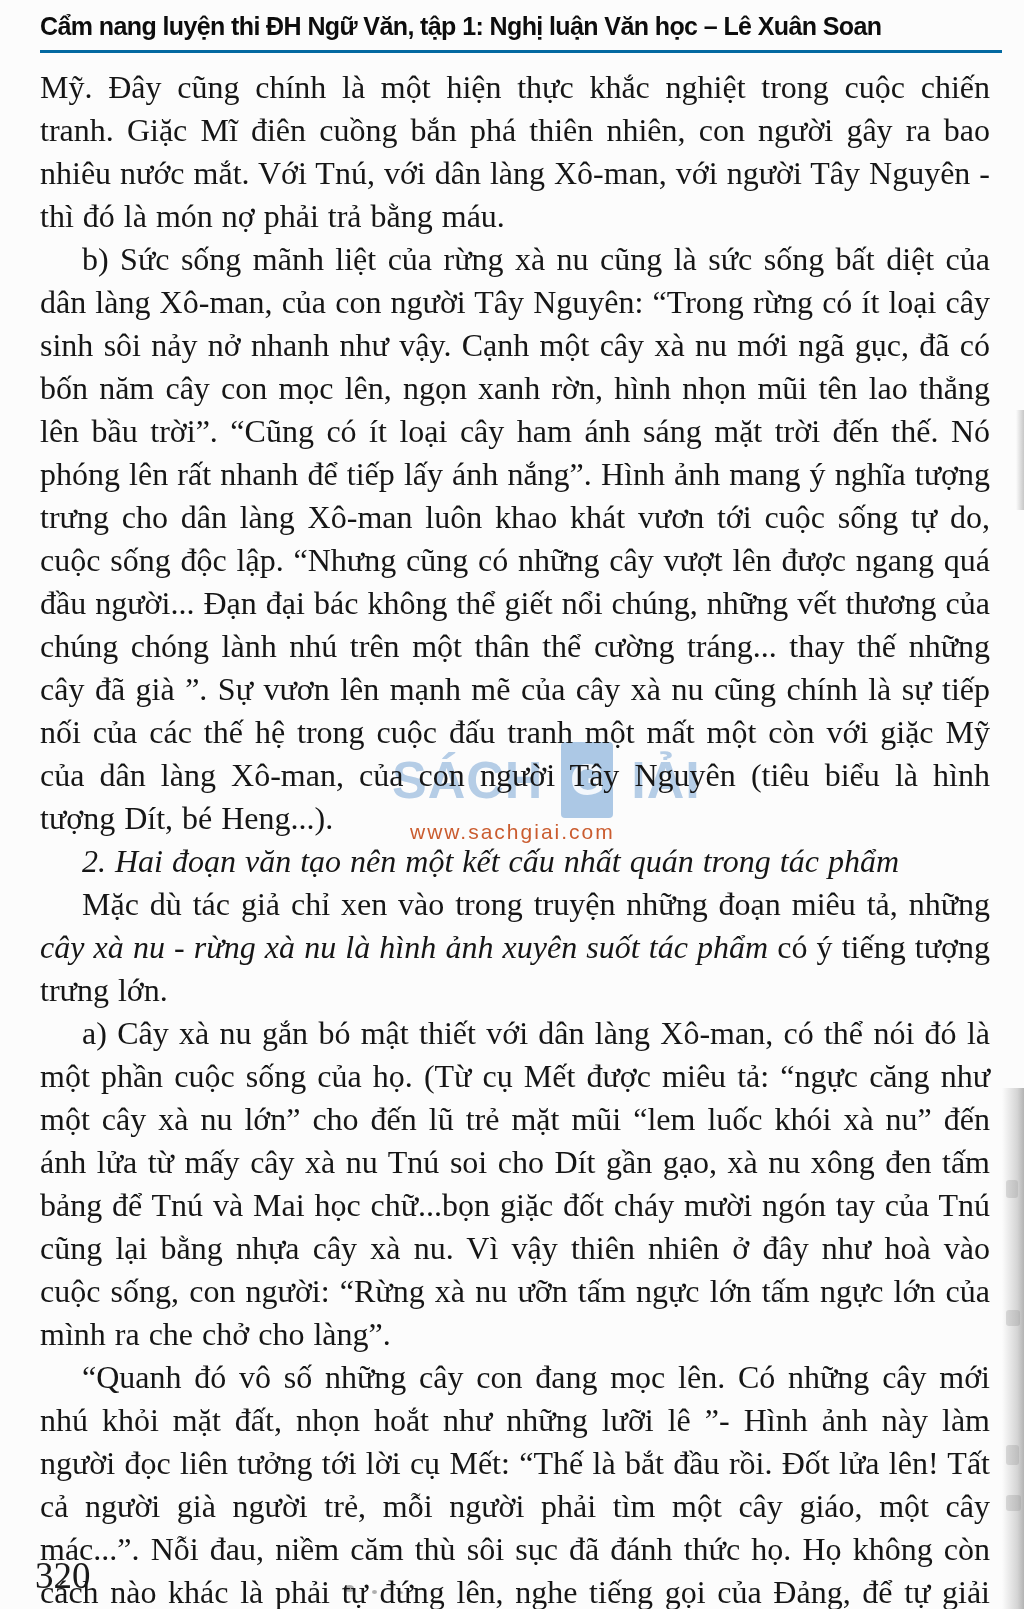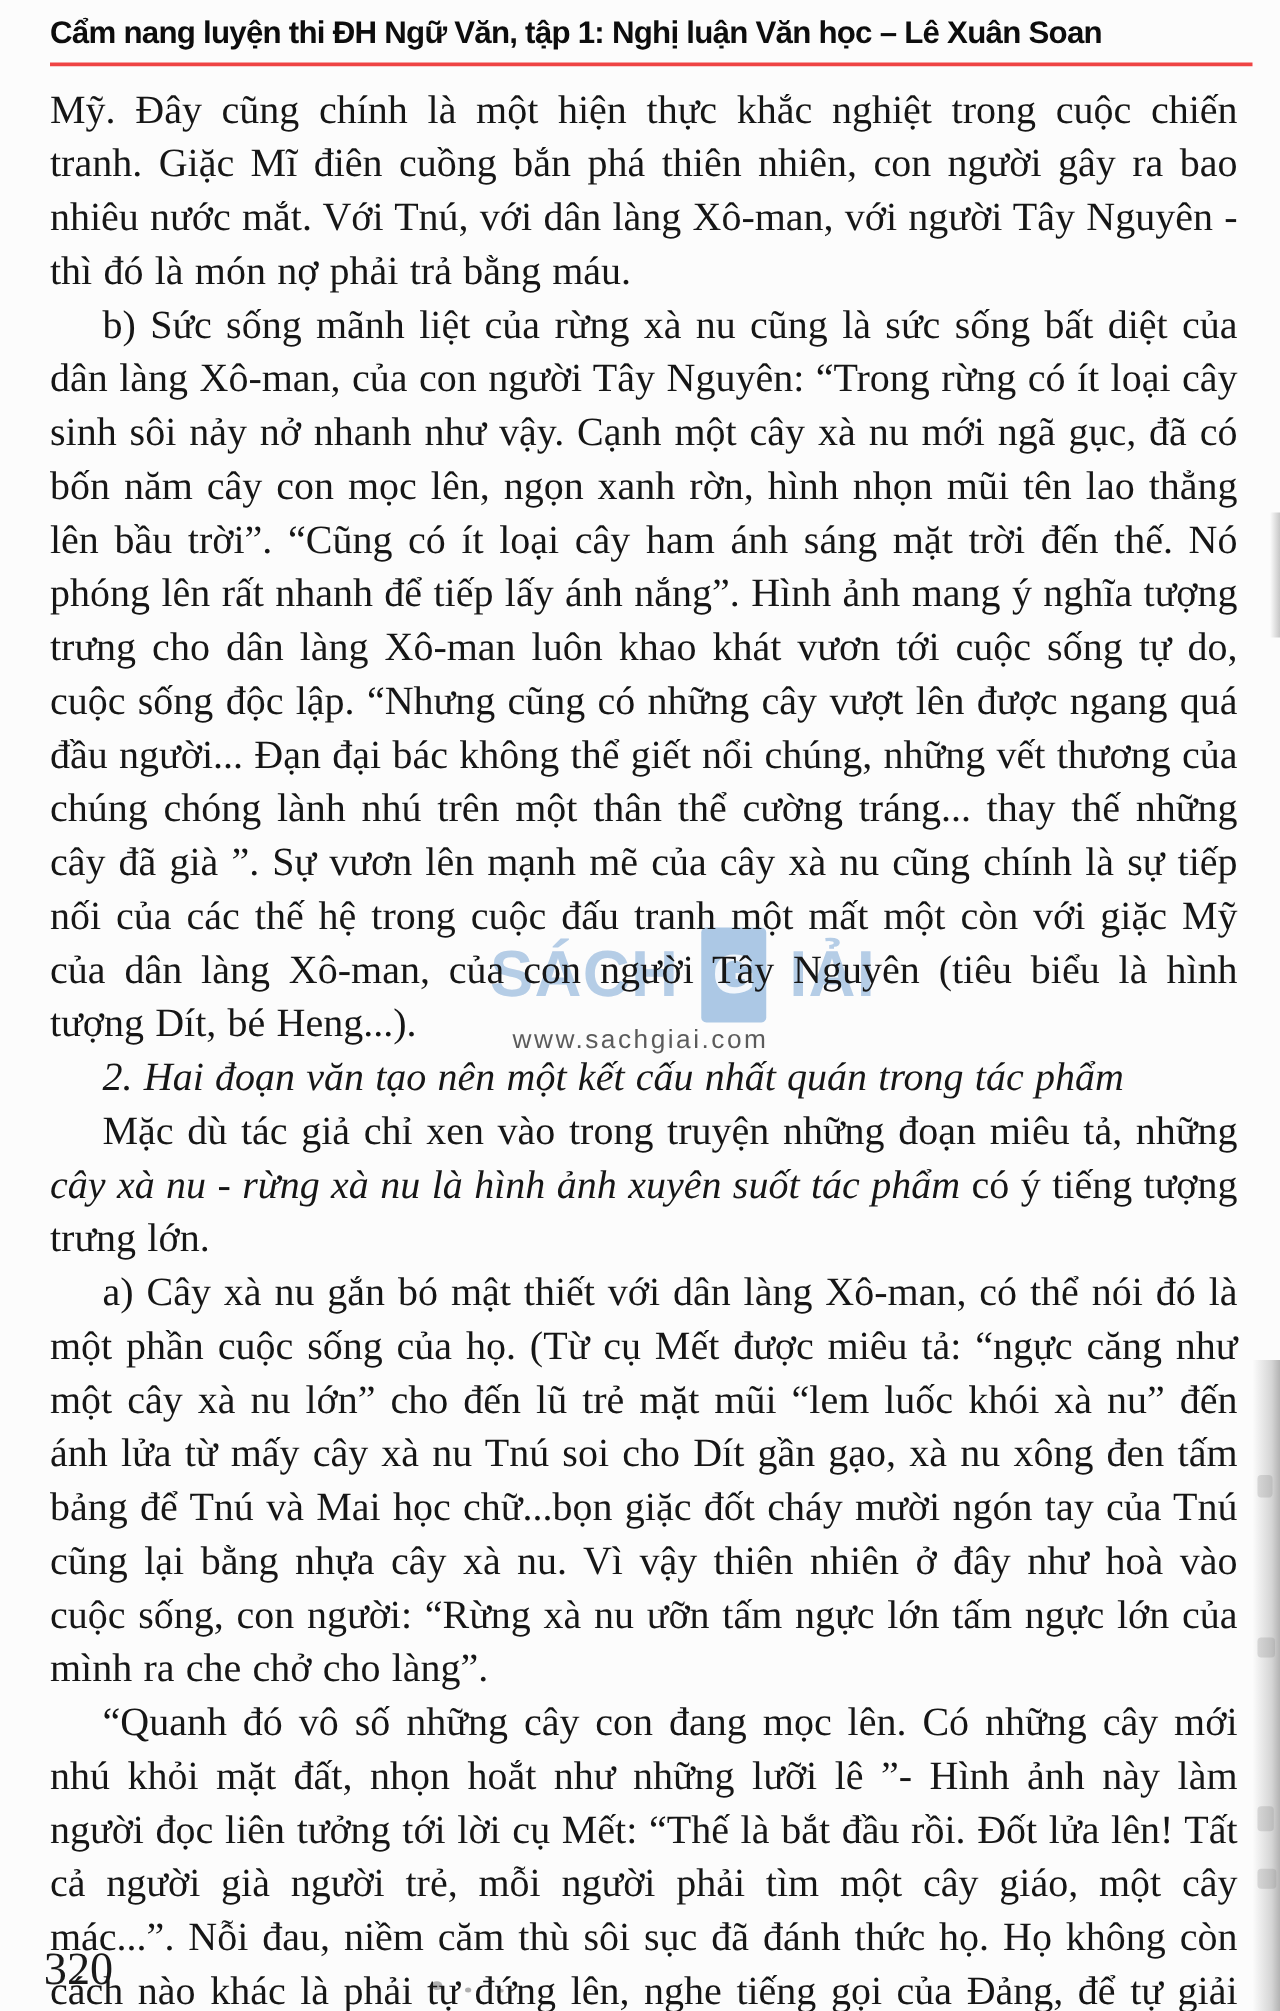--- a/index.html
+++ b/index.html
@@ -13,21 +13,21 @@
   }
   .page-header {
     position: absolute;
     left: 40px; top: 12px;
     width: 962px;
     font-family: "Liberation Sans", sans-serif;
     font-weight: 700;
     font-size: 25px;
     letter-spacing: -0.6px;
     color: #0d0d0d;
-    border-bottom: 3px solid #ef4444;
+    border-bottom: 3px solid #0369a1;
     padding-bottom: 9px;
   }
   .body-text {
     position: absolute;
     left: 40px; top: 66px;
     width: 950px;
     z-index: 2;
   }
   .para {
     margin: 0;
@@ -64,21 +64,21 @@
     display: flex; align-items: center; justify-content: center;
     color: #f2f7fc;
     font-size: 44px;
   }
   .wm-url {
     font-size: 21px;
     font-weight: 400;
     letter-spacing: 2px;
     margin-top: 2px;
     margin-left: 18px;
-    color: #404040;
+    color: #c2410c;
   }
   
   .edge-band-right {
     position: absolute;
     right: 0; top: 1088px;
     width: 22px; height: 521px;
     background: linear-gradient(to right, rgba(120,120,120,0) 0%, rgba(110,110,110,0.28) 70%, rgba(90,90,90,0.45) 100%);
     z-index: 0;
   }
   .edge-band-right-upper {

